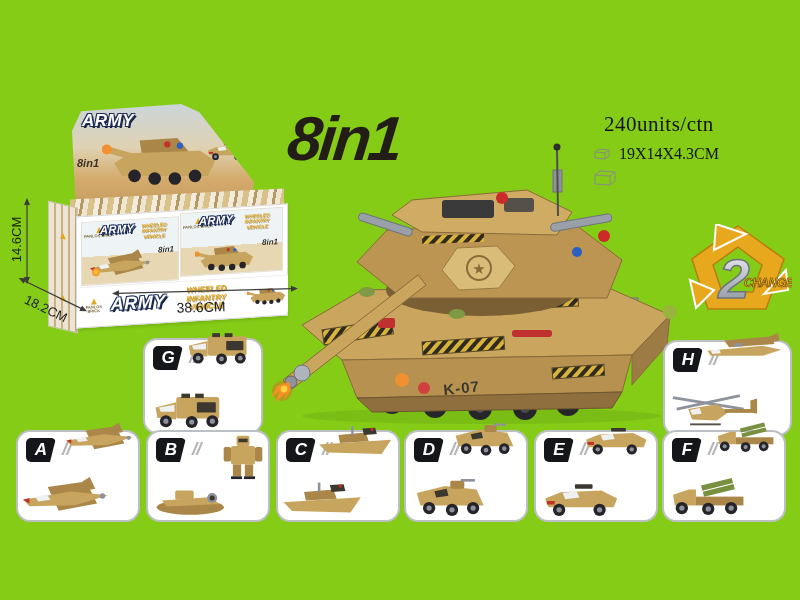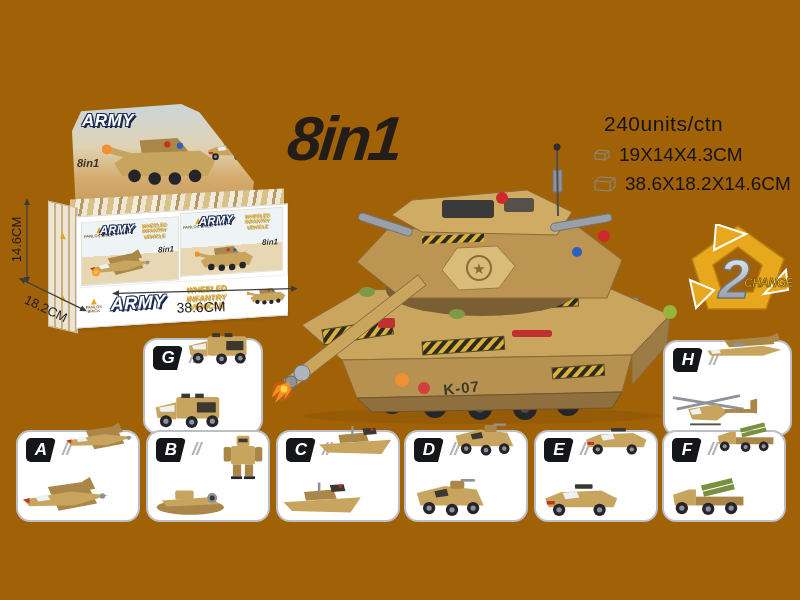--- a/index.html
+++ b/index.html
@@ -1,30 +1,30 @@
 <!DOCTYPE html>
 <html><head>
 <meta charset="utf-8">
 <style>
   html,body{margin:0;padding:0;background:#fff;}
-  #screen{position:relative;width:800px;height:600px;background:#a16207;overflow:hidden;
+  #screen{position:relative;width:800px;height:600px;background:#84cc16;overflow:hidden;
           font-family:"Liberation Sans",sans-serif;}
   
   .f-tan{fill:#c8a55e}.f-tn2{fill:#aa8748}.f-dk{fill:#3c382f}
   .f-gy{fill:#8e939b}.f-wh{fill:#eef0f2}.f-rd{fill:#c23327}.f-gn{fill:#79903f}
   .f-bk{fill:#24242a}.f-or{fill:#f09030}
   
   .headline{position:absolute;left:288px;top:108px;font-size:62px;font-weight:900;
             font-style:italic;letter-spacing:-3px;color:#241c16;transform:skewX(-6deg);
             line-height:1;}
   
   .specs{position:absolute;left:594px;top:112px;width:206px;color:#141414;
-         font-family:Liberation Sans, sans-serif;}
+         font-family:Liberation Serif, serif;}
   .specs .units{font-size:21px;margin:0 0 8px 10px;letter-spacing:.5px;}
-  .spec-row{display:flex;align-items:center;gap:9px;font-size:19px;margin-bottom:7px;}
+  .spec-row{display:flex;align-items:center;gap:9px;font-size:16px;margin-bottom:7px;}
   .spec-row svg{flex:0 0 auto;}
   
   .army{font-style:italic;font-weight:900;color:#fff;letter-spacing:.5px;line-height:1;
         text-shadow:-1px -1px 0 #20315e,1px -1px 0 #20315e,-1px 1px 0 #20315e,
                     1px 1px 0 #20315e,2px 2px 0 #16223f;}
   .series{font-style:italic;font-weight:900;color:#e2a81c;line-height:1.05;
           text-shadow:1px 1px 0 rgba(110,78,8,.55);text-align:center;}
   .variant{font-style:italic;font-weight:900;color:#3a3226;line-height:1;}
   .maker{display:flex;flex-direction:column;align-items:center;line-height:1;color:#9a7710;}
   .maker .tri{color:#e2a81c;font-size:10px;line-height:.8;}
@@ -294,21 +294,20 @@
     <div class="spec-row">
       <svg width="16" height="12" viewBox="0 0 16 12">
         <path d="M1 4 L5 1 L15 2 L15 8 L11 11 L1 10 Z M1 4 L11 5 L11 11 M11 5 L15 2" fill="none" stroke="#8a8a8a" stroke-width="1"></path>
       </svg>
       <span>19X14X4.3CM</span>
     </div>
     <div class="spec-row">
       <svg width="22" height="16" viewBox="0 0 22 16">
         <path d="M1 5 L6 1 L21 2 L21 11 L16 15 L1 14 Z M1 5 L16 6 L16 15 M16 6 L21 2" fill="none" stroke="#8a8a8a" stroke-width="1"></path>
       </svg>
-      <span>38.6X18.2X14.6CM</span>
     </div>
   </div>
 
   <svg id="badge" width="104" height="92" viewBox="0 0 104 92">
     <path fill-rule="evenodd" fill="#e8a81e" stroke="#b97c10" stroke-width="1.5" d="M50 2 L96 35 L78 85 L20 85 L4 35 Z M50 23 L74 41 L65 68 L34 68 L25 41 Z"></path>
     <polygon points="28,0 58,10 26,26" fill="#e8a81e" stroke="#fff" stroke-width="2"></polygon>
     <polygon points="98,46 76,70 100,66" fill="#e8a81e" stroke="#fff" stroke-width="2"></polygon>
     <polygon points="2,56 26,66 8,84" fill="#e8a81e" stroke="#fff" stroke-width="2"></polygon>
     <text x="46" y="74" font-size="56" font-weight="900" font-style="italic" text-anchor="middle" fill="url(#sg)" stroke="#6d737b" stroke-width="1.5">2</text>
     <text x="56" y="63" font-size="12" font-weight="900" font-style="italic" letter-spacing="-0.5" fill="#e8a81e" stroke="#5e420a" stroke-width="0.6">CHANGE</text>

